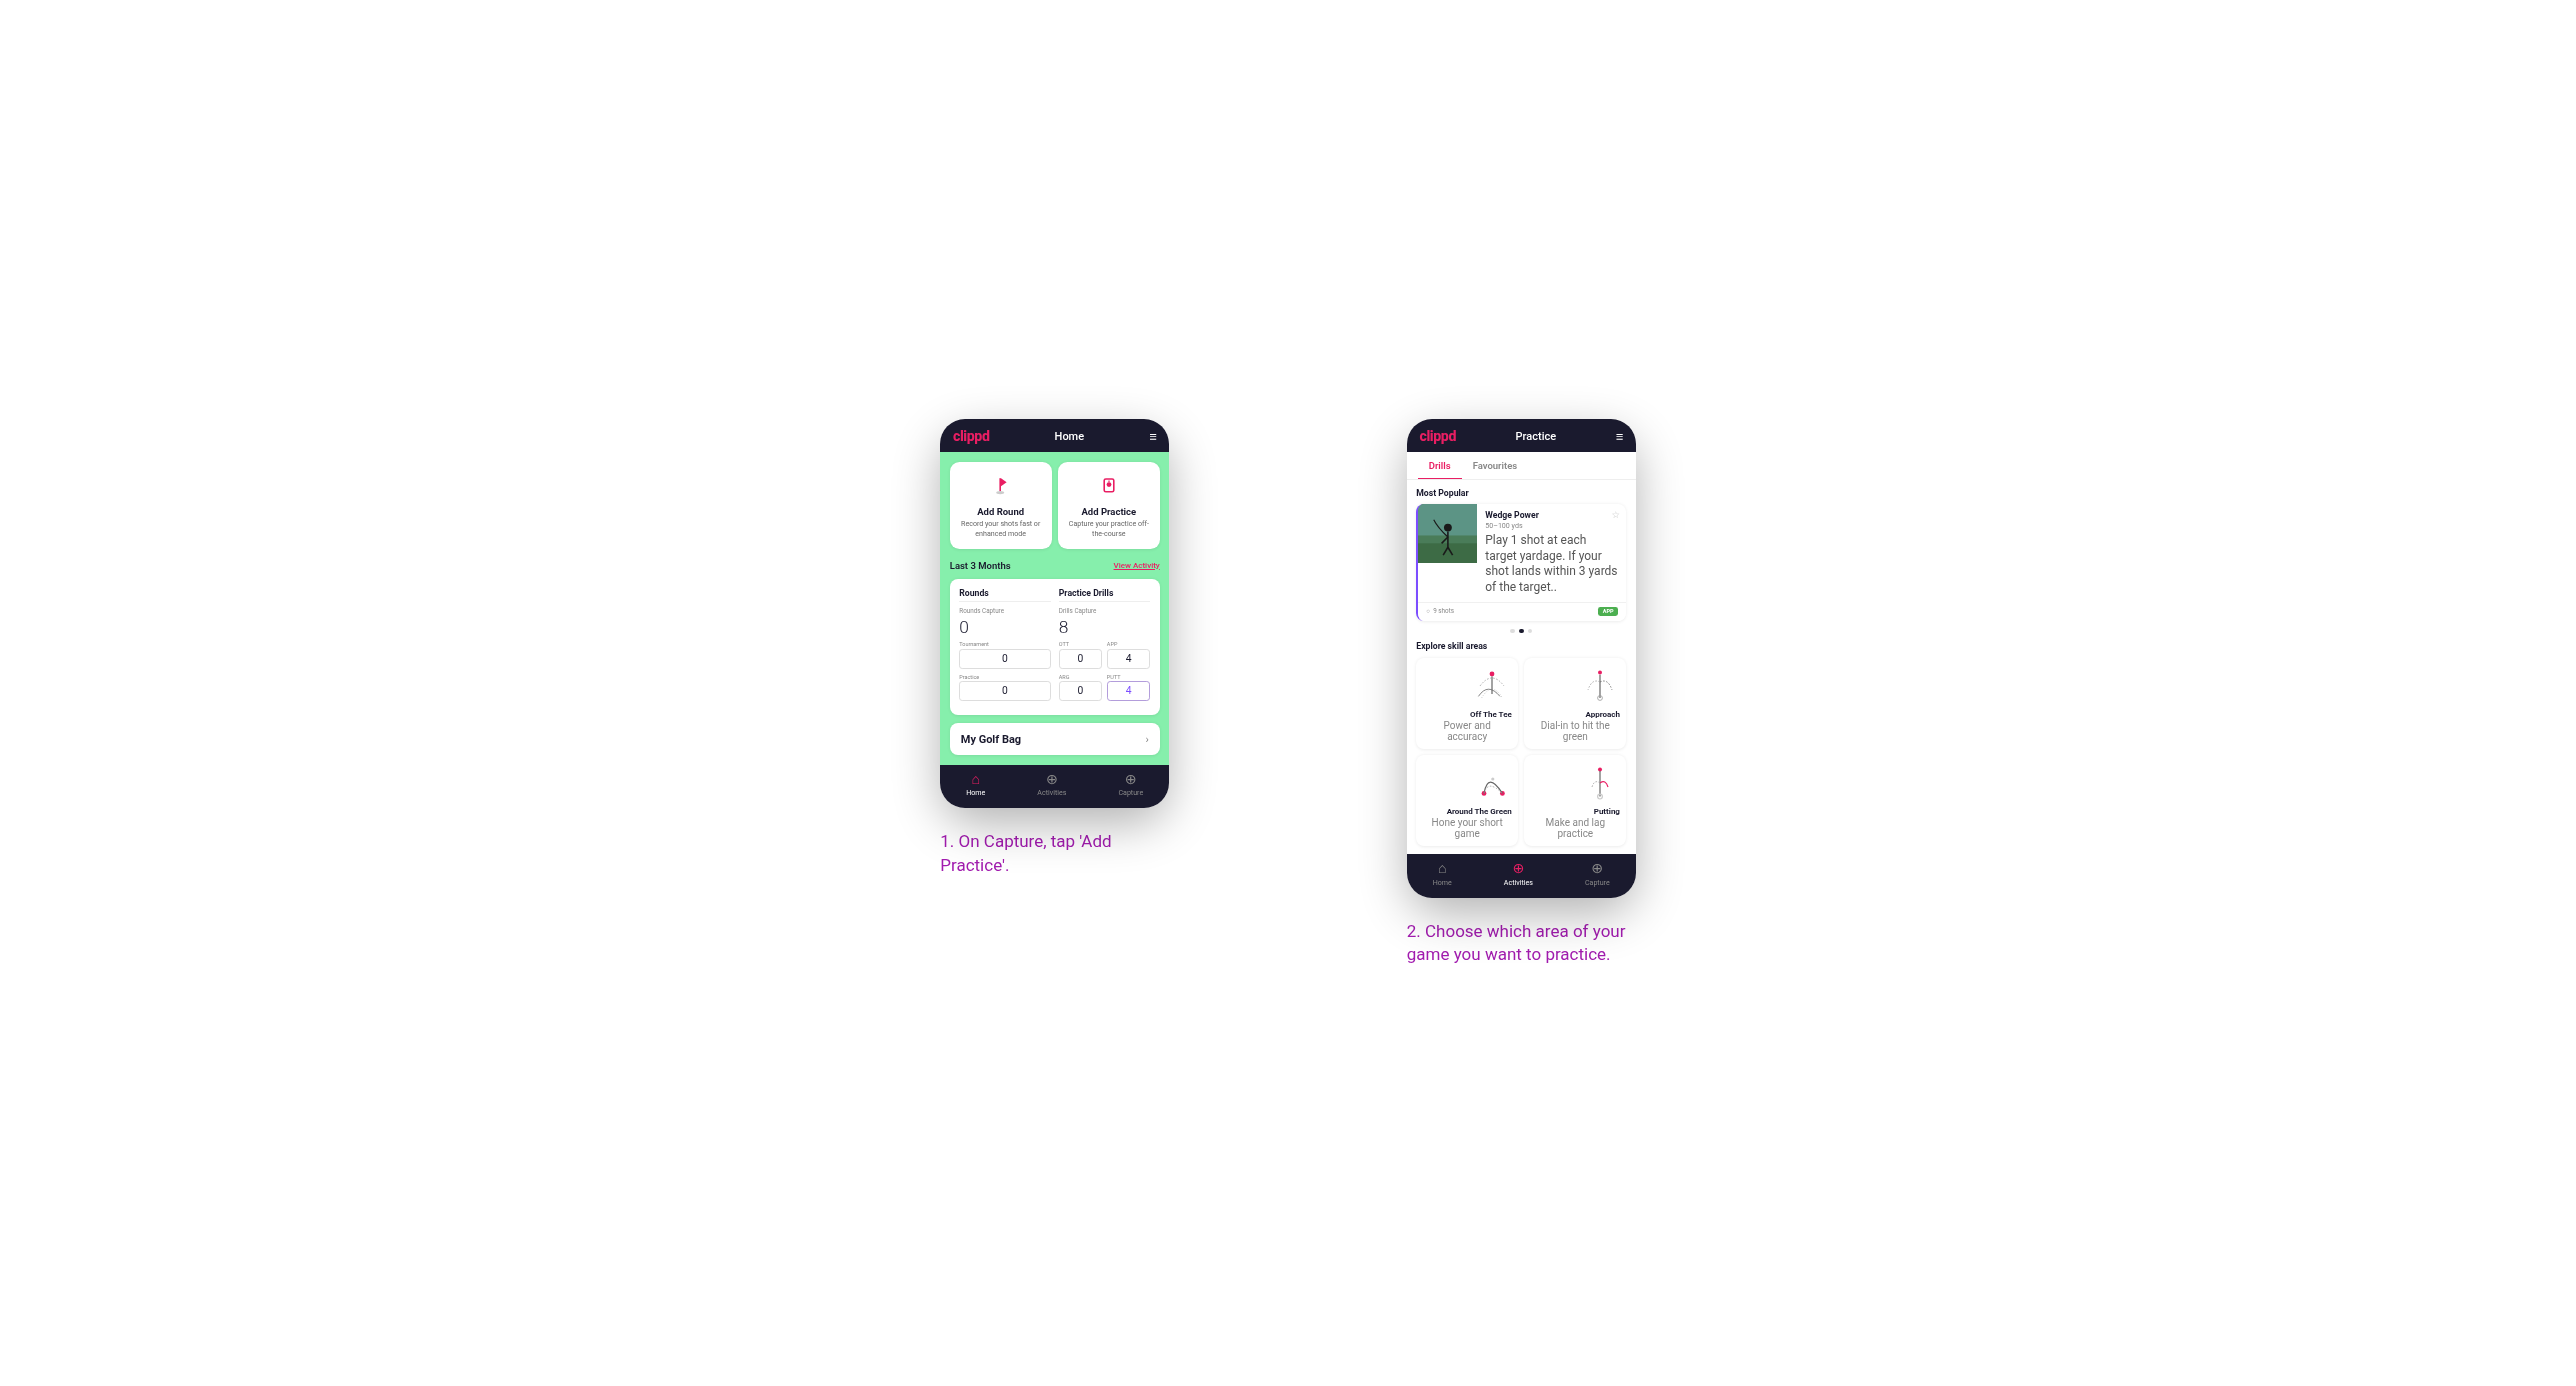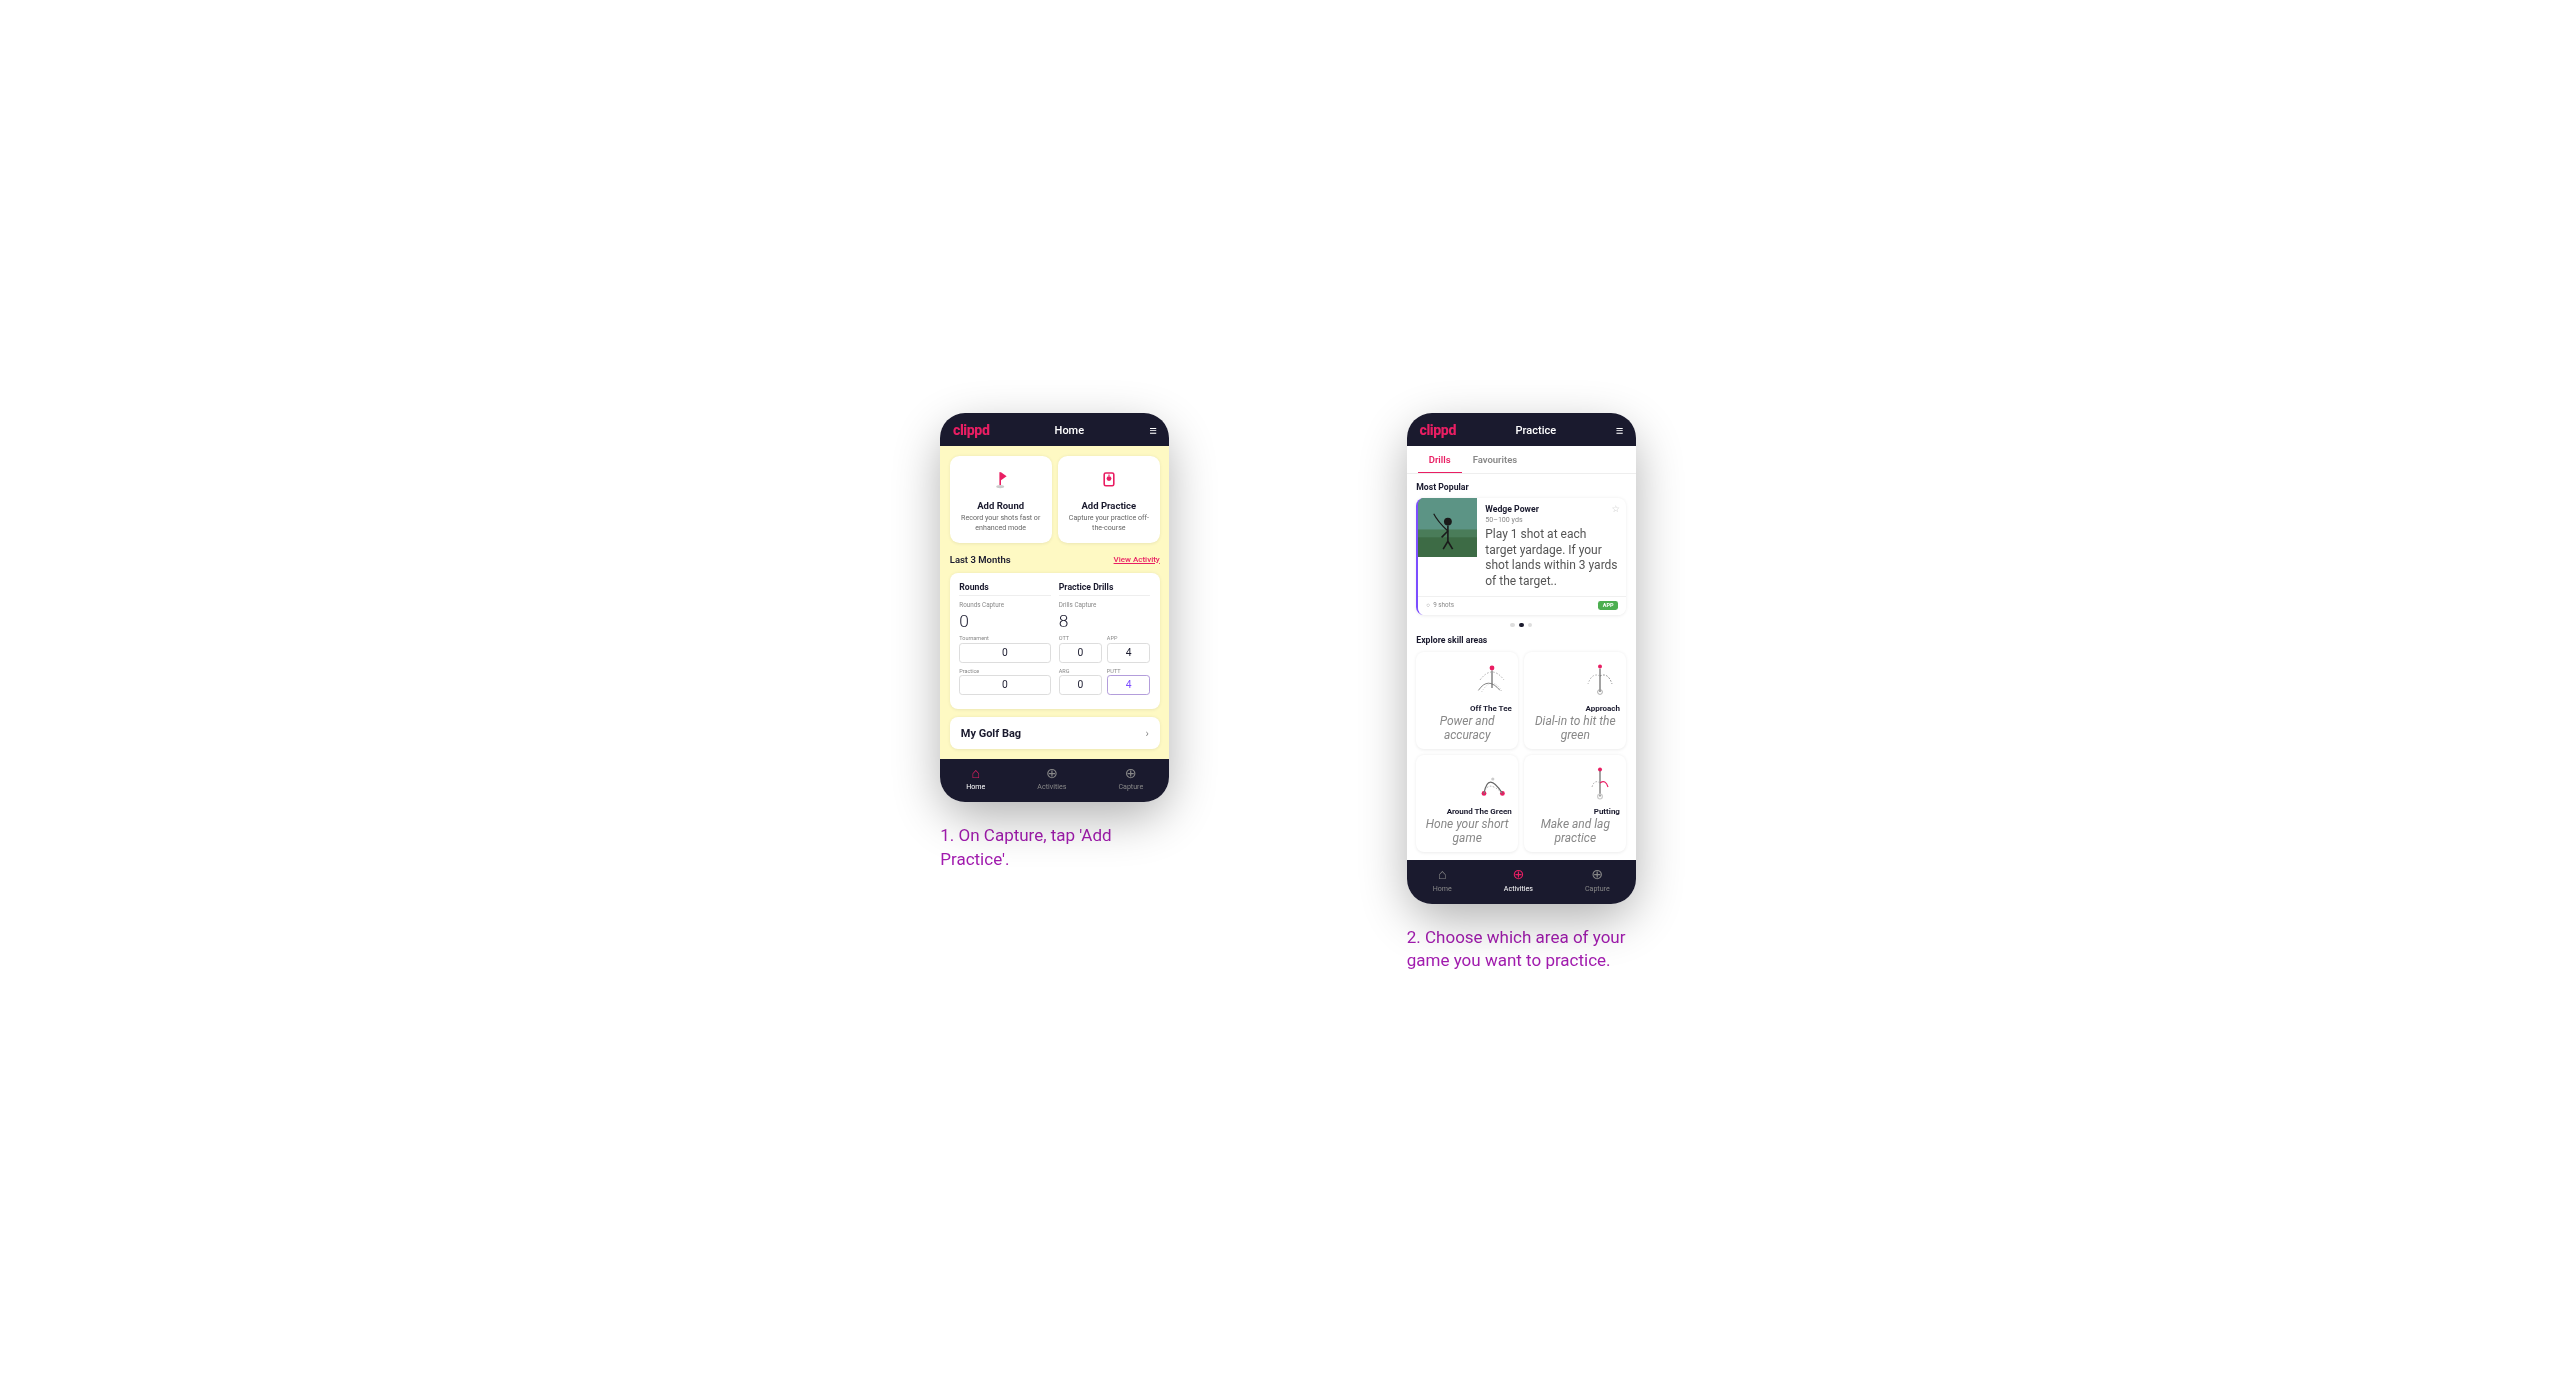--- a/index.html
+++ b/index.html
@@ -55,21 +55,21 @@
     .header-title {
       color: #ffffff;
       font-size: 11px;
       font-weight: 500;
     }
     .hamburger-icon {
       color: #ffffff;
       font-size: 12.7px;
     }
     .app-content {
-      background: #fef9c3;
+      background: #86efac;
       padding: 9.5px;
     }
     .action-cards {
       display: flex;
       gap: 6.3px;
       margin-bottom: 11px;
     }
     .action-card {
       flex: 1;
       background: #ffffff;
@@ -377,23 +377,22 @@
       margin-bottom: 4px;
       position: relative;
     }
     .skill-name {
       font-size: 8px;
       font-weight: 700;
       color: #1a1a2e;
       margin-bottom: 1.6px;
     }
     .skill-desc {
-      font-size: 12px;
-      color: #888;
-      font-style: italic;
+      font-size: 10px;
+      color: #888;
     }
     
     .skill-visual svg {
       width: 100%;
       height: 100%;
     }
   </style>
 </head>
 <body>
 

